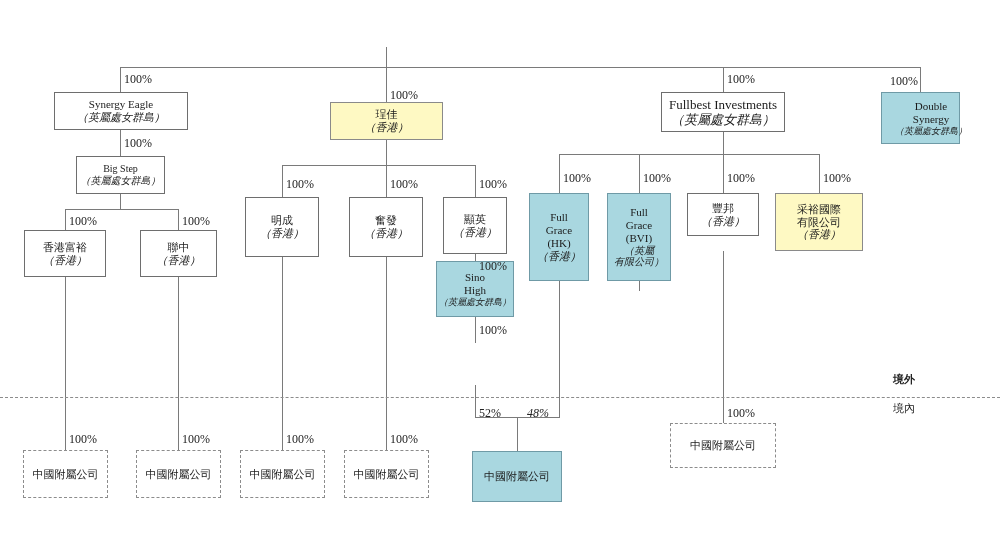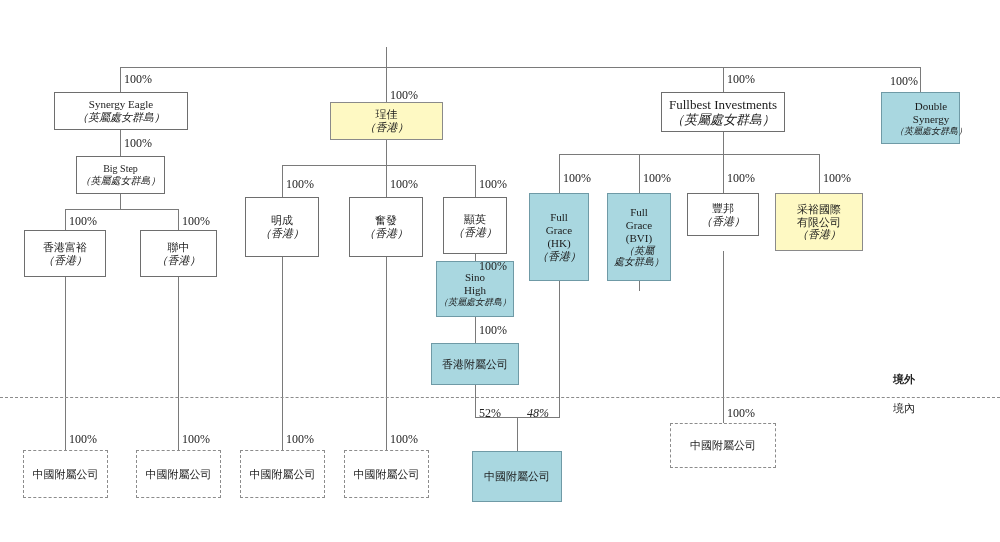--- a/index.html
+++ b/index.html
@@ -149,37 +149,34 @@
     <span class="ln">顯英</span>
     <span class="ln it">（香港）</span>
   </div>
 
   <div class="node v-cyan" style="left:436px;top:261px;width:78px;height:56px;font-size:11px;">
     <span class="ln">Sino</span>
     <span class="ln">High</span>
     <span class="ln it" style="font-size:9px;">（英屬處女群島）</span>
   </div>
 
-  <div class="node v-cyan" style="left:431px;top:343px;width:88px;height:42px;font-size:11px;">
-    <span class="ln">香港附屬公司</span>
-  </div>
 
   <div class="node v-cyan" style="left:529px;top:193px;width:60px;height:88px;font-size:11px;">
     <span class="ln">Full</span>
     <span class="ln">Grace</span>
     <span class="ln">(HK)</span>
     <span class="ln it">（香港）</span>
   </div>
 
   <div class="node v-cyan" style="left:607px;top:193px;width:64px;height:88px;font-size:11px;">
     <span class="ln">Full</span>
     <span class="ln">Grace</span>
     <span class="ln">(BVI)</span>
     <span class="ln it" style="font-size:10px;">（英屬</span>
-    <span class="ln it" style="font-size:10px;">處女群島）</span>
+    <span class="ln it" style="font-size:10px;">有限公司）</span>
   </div>
 
   <div class="node v-plain" style="left:661px;top:92px;width:124px;height:40px;font-size:13px;">
     <span class="ln">Fullbest Investments</span>
     <span class="ln it">（英屬處女群島）</span>
   </div>
 
   <div class="node v-plain" style="left:687px;top:193px;width:72px;height:43px;font-size:11px;">
     <span class="ln">豐邦</span>
     <span class="ln it">（香港）</span>

